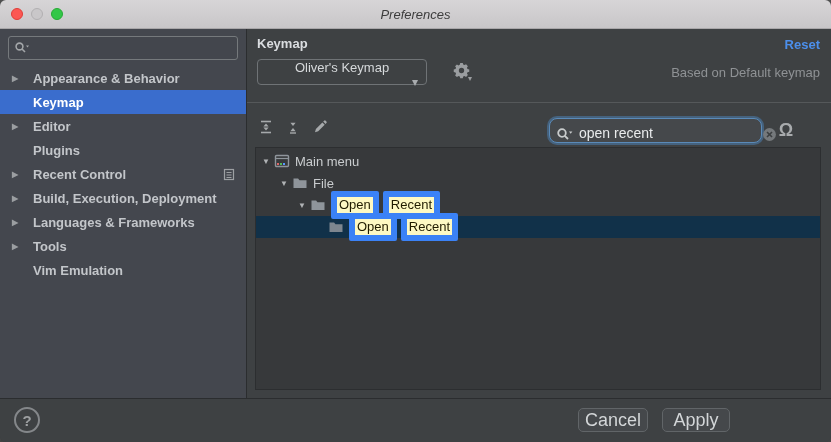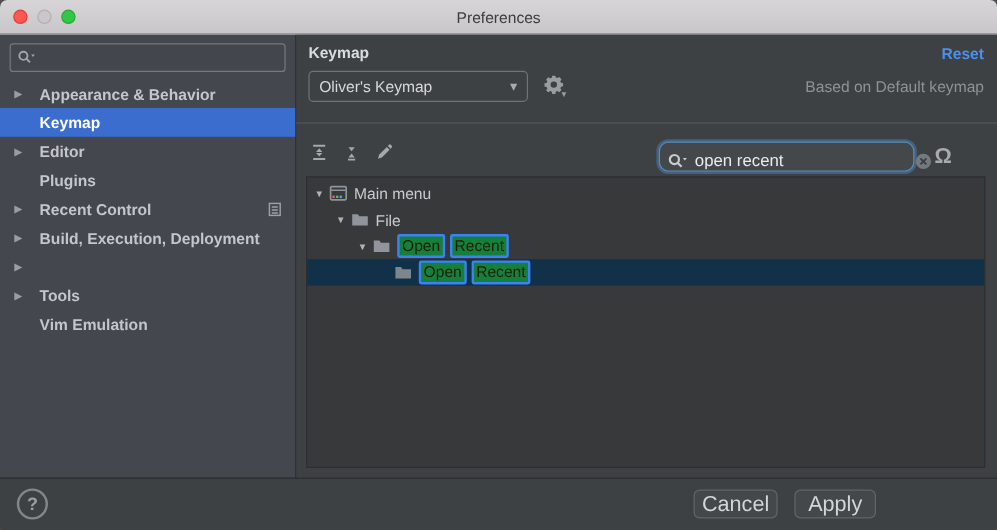--- a/index.html
+++ b/index.html
@@ -1,20 +1,20 @@
 <!DOCTYPE html>
 <html><head>
 <meta charset="utf-8">
 <style>
   html,body{margin:0;padding:0;background:#555;font-family:"Liberation Sans",sans-serif;}
   .window{width:831px;height:442px;position:relative;border-radius:6px;overflow:hidden;background:#3e4143;box-shadow:0 10px 30px rgba(0,0,0,.5);}
 
   
   .titlebar{height:28px;background:linear-gradient(#d7d5d7,#c8c6c8);border-bottom:1px solid #a9a7a9;display:flex;align-items:center;justify-content:center;position:relative;}
-  .title-text{font-size:13px;color:#3d3d3d;}
+  .title-text{font-size:13px;color:#3d3d3d;font-style:italic;}
   .traffic{position:absolute;left:11px;top:0;height:28px;display:flex;align-items:center;gap:8px;}
   .light{width:12px;height:12px;border-radius:50%;box-sizing:border-box;}
   .light.close{background:#fc5753;border:1px solid #df3e38;}
   .light.min{background:#c9c7c9;border:1px solid #b2b0b2;}
   .light.zoom{background:#33c748;border:1px solid #27aa35;}
 
   
   .content{display:flex;height:369px;}
 
   
@@ -25,21 +25,21 @@
   .nav{margin-top:6px;}
   .nav-item{height:24px;display:flex;align-items:center;padding-left:12px;font-size:13px;font-weight:700;color:#c3c6ca;cursor:default;}
   .nav-item .twisty{width:21px;font-size:8px;color:#9b9ea1;}
   .nav-item.selected{background:#3a6dcd;color:#ffffff;}
   .pp-icon{margin-left:auto;margin-right:11px;display:inline-flex;}
 
   
   .panel{flex:1;position:relative;background:#3e4143;}
   .panel-title{position:absolute;left:10px;top:7px;font-size:13px;font-weight:700;color:#dadde0;}
   .reset-link{position:absolute;right:11px;top:8px;font-size:13px;font-weight:700;color:#4c8fec;cursor:pointer;}
-  .keymap-select{position:absolute;left:10px;top:30px;width:183px;height:26px;box-sizing:border-box;border:1px solid #6f7376;border-radius:4px;display:flex;align-items:center;padding:0 8px;color:#d6d9db;font-size:13px;}
+  .keymap-select{position:absolute;left:10px;top:30px;width:170px;height:26px;box-sizing:border-box;border:1px solid #6f7376;border-radius:4px;display:flex;align-items:center;padding:0 8px;color:#d6d9db;font-size:13px;flex-direction:column;}
   .keymap-select .caret{margin-left:auto;color:#a9acaf;font-size:12px;}
   .gear-btn{position:absolute;left:206px;top:33px;width:22px;height:22px;display:flex;align-items:flex-start;cursor:pointer;}
   .gear-caret{font-size:8px;color:#9a9da0;margin-top:12px;margin-left:-2px;}
   .based-on{position:absolute;right:11px;top:36px;font-size:13px;color:#8f9295;}
   .head-sep{position:absolute;left:0;right:0;top:73px;height:1px;background:#55585a;}
 
   .tb-icon{position:absolute;top:87px;width:22px;height:22px;display:flex;align-items:center;justify-content:center;cursor:pointer;}
 
   .km-search{position:absolute;left:302px;top:89px;width:213px;height:25px;box-sizing:border-box;background:#45484b;border:1px solid #5a8ab8;border-radius:8px;box-shadow:0 0 0 2px rgba(74,125,175,.55);display:flex;align-items:flex-end;padding:0 6px;}
   .km-search input{flex:1;background:transparent;border:none;outline:none;color:#e9ebec;font-size:14px;font-family:"Liberation Sans",sans-serif;margin-left:3px;}
@@ -47,21 +47,21 @@
   .shortcut-btn{position:absolute;left:526px;top:88px;width:26px;height:26px;display:flex;align-items:center;justify-content:center;font-size:18px;font-weight:600;color:#a8abad;cursor:pointer;}
 
   
   .tree{position:absolute;left:8px;top:118px;width:566px;height:243px;box-sizing:border-box;background:#37393b;border:1px solid #2c2e30;overflow:hidden;padding-top:2px;}
   .tree-row{height:22px;display:flex;align-items:center;font-size:13px;color:#c9ccce;}
   .tree-row.selected{background:#113149;}
   .tree-row .twisty{width:16px;text-align:center;font-size:8px;color:#b0b3b5;flex:none;}
   .tree-row .node-icon{width:16px;height:16px;flex:none;display:inline-flex;}
   .tree-row .lbl{margin-left:5px;}
   .lv0{padding-left:2px;} .lv1{padding-left:20px;} .lv2{padding-left:38px;} .lv3{padding-left:56px;}
-  .chip{display:inline-block;background:#15803d;border:2px solid #3b82f6;color:#211c00;padding:0 2px;margin-left:4px;border-radius:2px;line-height:16px;font-size:13px;}
+  .chip{display:inline-block;background:#fef9c3;border:6px solid #3b82f6;color:#211c00;padding:0 2px;margin-left:4px;border-radius:2px;line-height:16px;font-size:13px;}
   .chips{display:flex;margin-left:1px;}
 
   
   .footer{height:44px;border-top:1px solid #2b2d2f;background:#3e4143;position:relative;}
   .help-btn{position:absolute;left:14px;top:8px;width:26px;height:26px;border-radius:50%;border:2px solid #84878a;color:#9da0a2;font-size:15px;font-weight:700;display:flex;align-items:center;justify-content:center;box-sizing:border-box;cursor:pointer;}
   .btn{position:absolute;top:9px;height:24px;border-radius:5px;border:1px solid #616568;background:#45484b;color:#d3d6d8;font-size:18px;display:flex;align-items:center;justify-content:center;box-sizing:border-box;cursor:pointer;}
   .btn.cancel{right:183px;width:70px;}
   .btn.apply{right:101px;width:68px;}
   .btn.ok{right:11px;width:96px;background:#33618d;border:3px solid #f97316;color:#e2e5e7;margin-top:44px;}
 </style>
@@ -128,20 +128,21 @@
         </div>
 
 
         <div class="nav-item">
           <span class="twisty">▶</span>
           <span>Build, Execution, Deployment</span>
         </div>
 
         <div class="nav-item">
           <span class="twisty">▶</span>
+          <span>Languages &amp; Frameworks</span>
         </div>
 
         <div class="nav-item">
           <span class="twisty">▶</span>
           <span>Tools</span>
         </div>
 
         <div class="nav-item">
           <span class="twisty"></span>
           <span>Vim Emulation</span>

